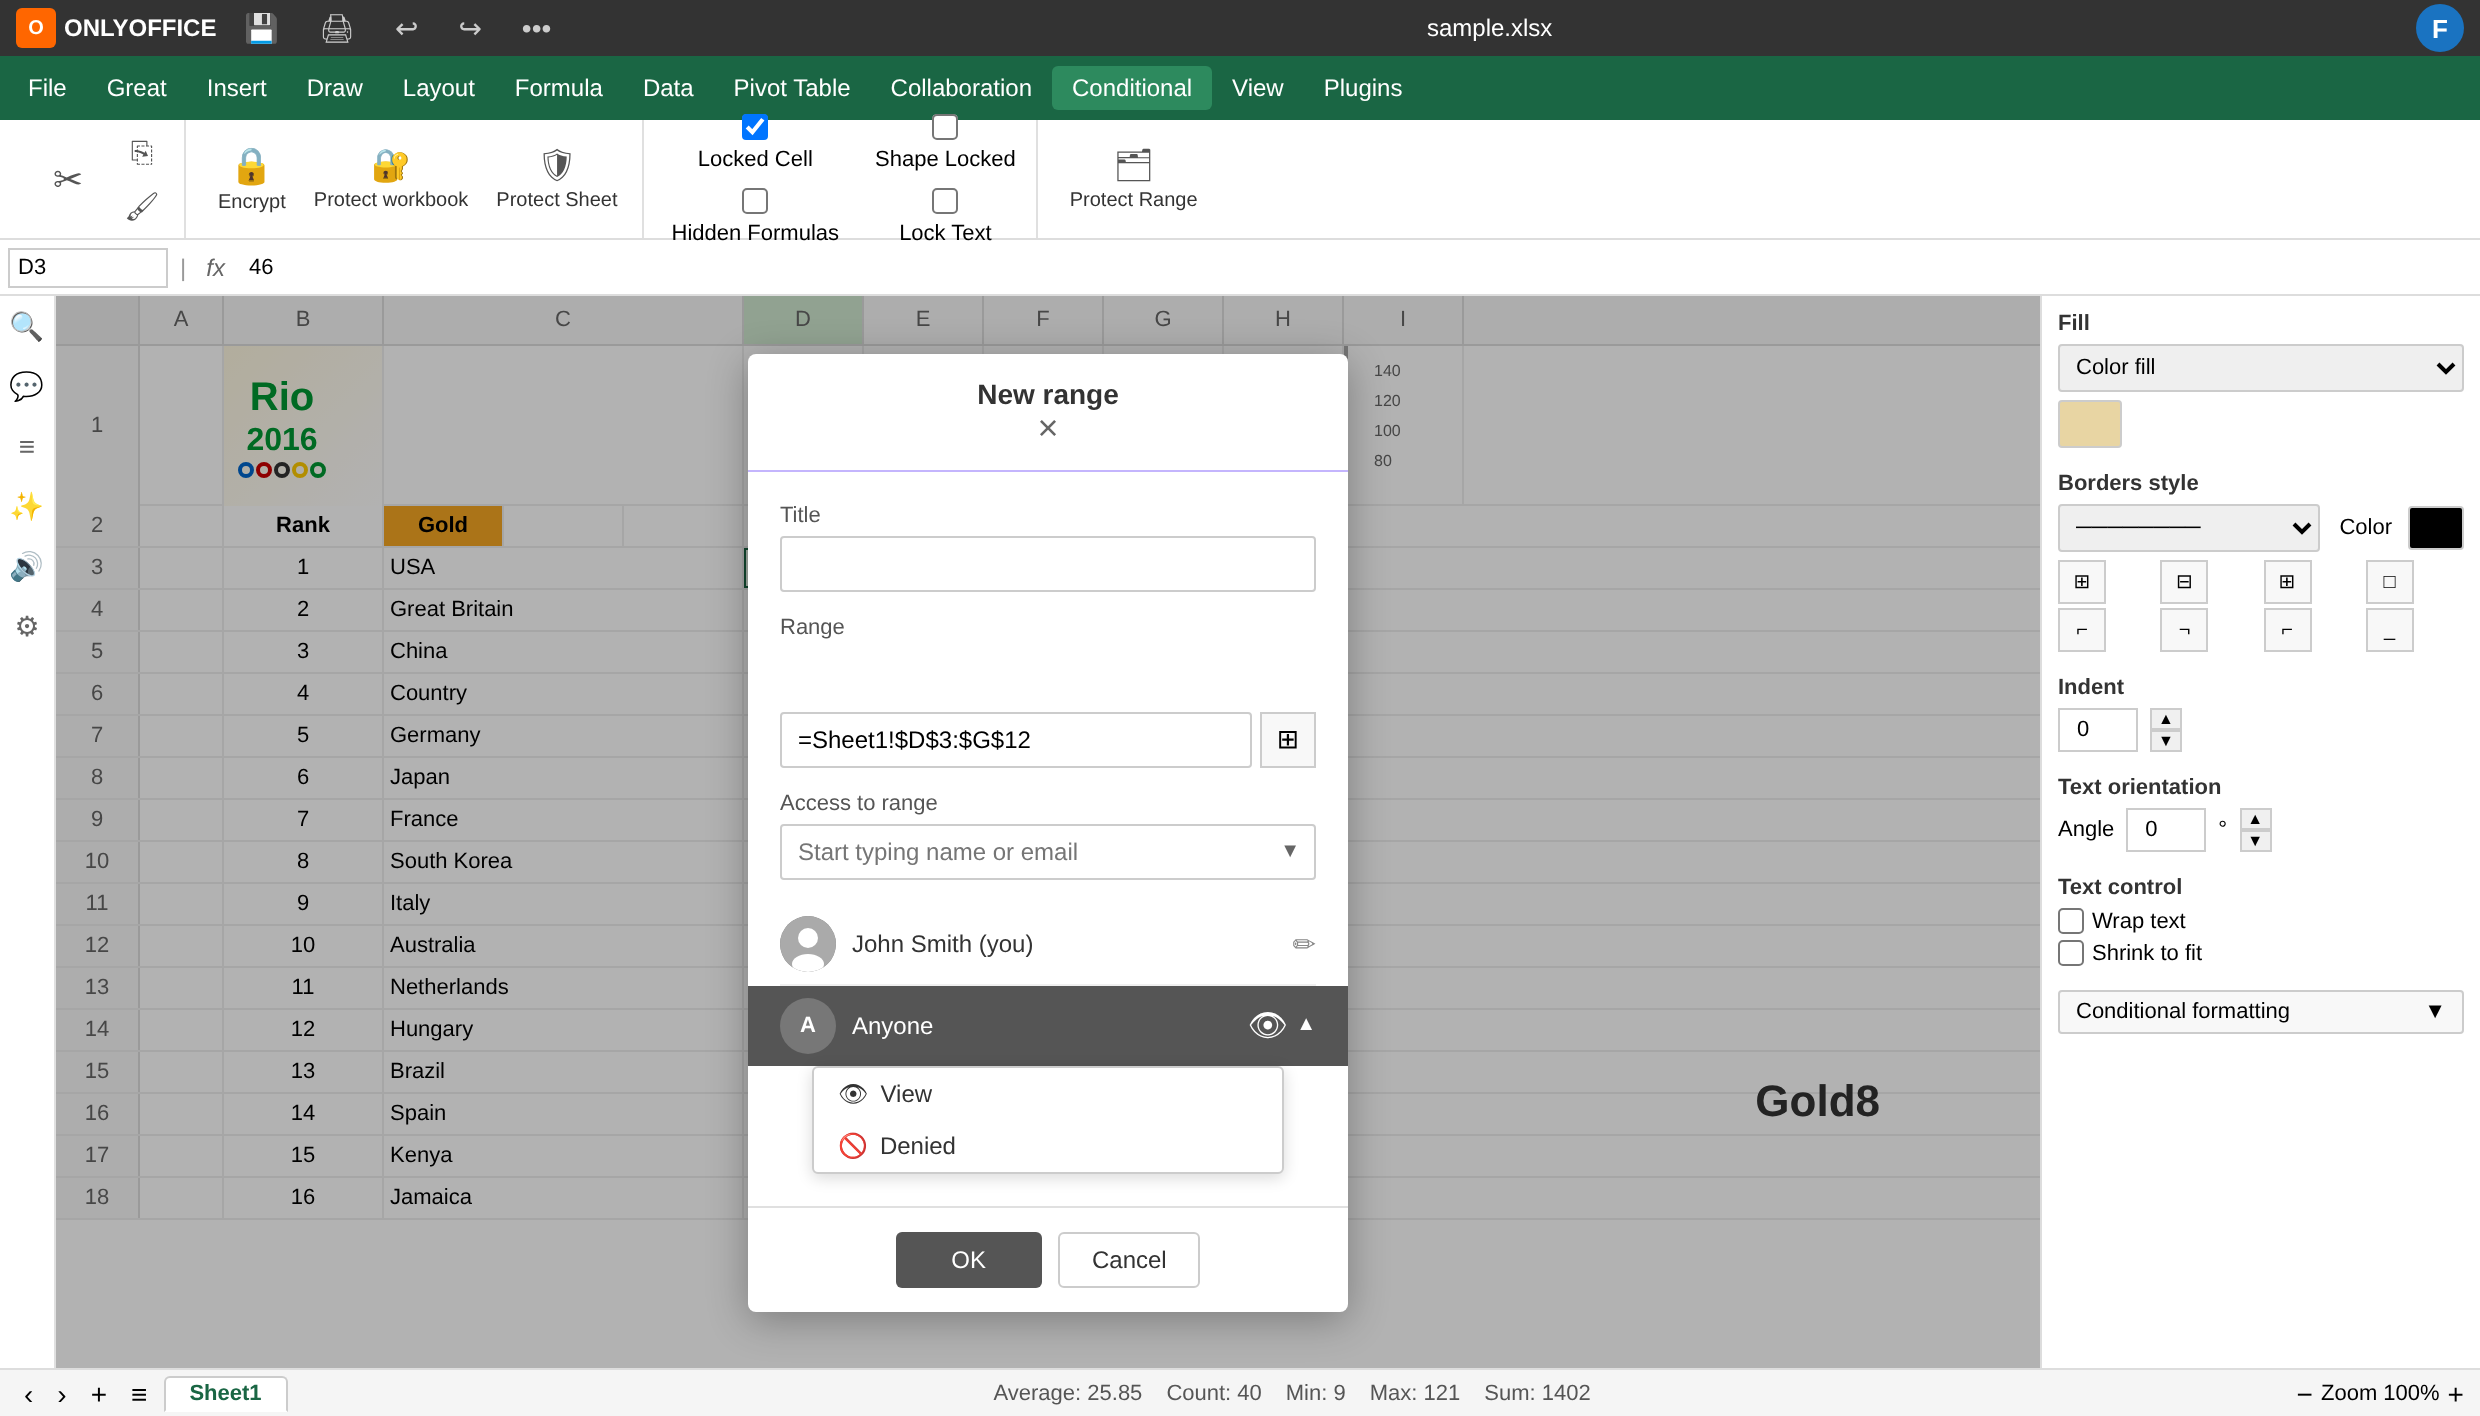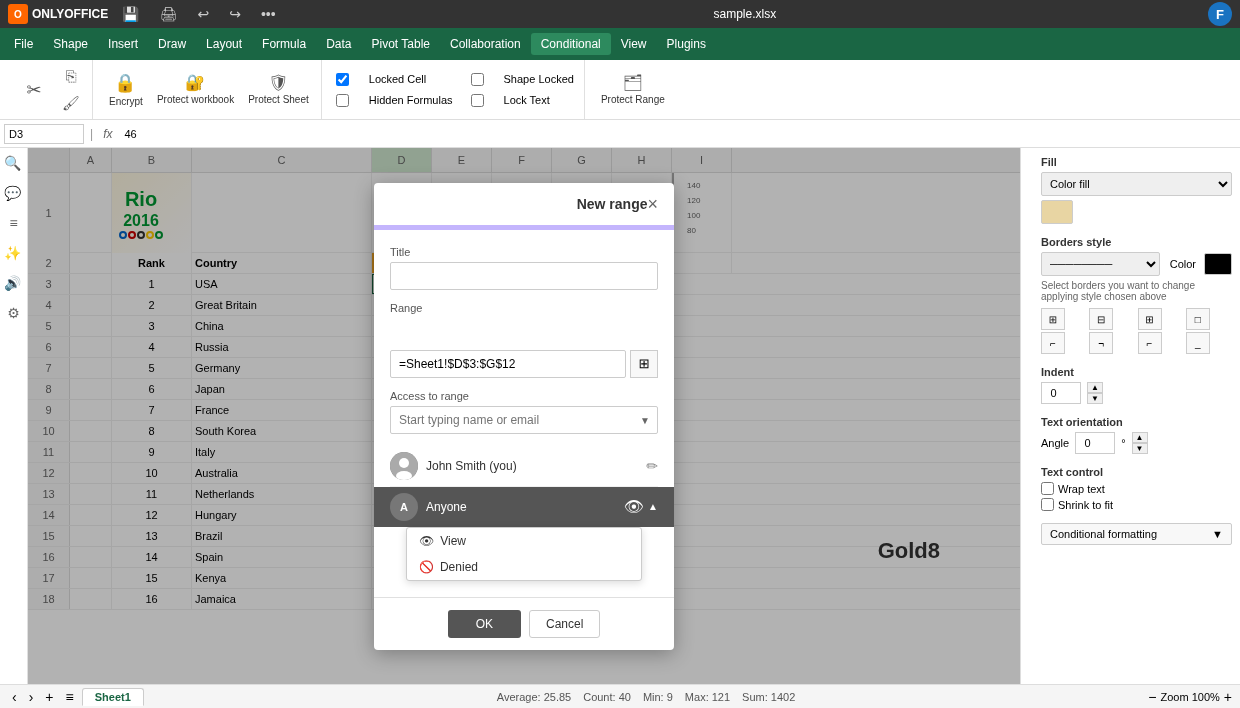--- a/index.html
+++ b/index.html
@@ -19,21 +19,21 @@
     .menu-item { color: #fff; padding: 4px 10px; cursor: pointer; font-size: 12px; border-radius: 3px; white-space: nowrap; }
     .menu-item.active { background: #2d8a5e; }
 
     
     .toolbar { background: #fff; border-bottom: 1px solid #ddd; height: 60px; display: flex; align-items: center; padding: 0 8px; gap: 4px; }
     .toolbar-group { display: flex; align-items: center; gap: 2px; padding: 0 6px; border-right: 1px solid #e0e0e0; height: 100%; }
     .toolbar-group:last-child { border-right: none; }
     .tb-btn { display: flex; flex-direction: column; align-items: center; justify-content: center; padding: 4px 6px; cursor: pointer; border-radius: 3px; min-width: 40px; color: #333; font-size: 10px; gap: 2px; }
     .tb-btn .icon { font-size: 18px; color: #555; }
     .tb-btn .label { text-align: center; line-height: 1.2; white-space: nowrap; }
-    .tb-checkbox { display: flex; align-items: center; gap: 20px; font-size: 11px; cursor: pointer; padding: 2px 4px; }
+    .tb-checkbox { display: flex; align-items: center; gap: 4px; font-size: 11px; cursor: pointer; padding: 2px 4px; flex-direction: column; }
     .tb-checkbox input { cursor: pointer; }
     .tb-checkbox-group { display: flex; flex-direction: column; gap: 4px; }
 
     
     .formula-bar { background: #fff; border-bottom: 1px solid #ddd; height: 28px; display: flex; align-items: center; gap: 4px; padding: 0 4px; }
     .cell-ref { width: 80px; border: 1px solid #ccc; height: 20px; padding: 0 4px; font-size: 11px; }
     .formula-sep { color: #999; padding: 0 2px; }
     .fx-icon { color: #666; font-size: 12px; padding: 0 4px; font-style: italic; }
     .formula-input { flex: 1; border: none; outline: none; font-size: 11px; padding: 0 4px; }
 
@@ -54,21 +54,21 @@
 
     
     .sheet-row { display: flex; border-bottom: 1px solid #eee; }
     .row-header { width: 42px; min-width: 42px; height: 20px; border-right: 1px solid #ddd; display: flex; align-items: center; justify-content: center; font-size: 11px; color: #666; background: #f8f8f8; }
     .cell { height: 20px; border-right: 1px solid #eee; font-size: 11px; padding: 0 3px; overflow: hidden; display: flex; align-items: center; white-space: nowrap; }
     .cell.header-cell { background: #f5a623; font-weight: bold; justify-content: center; }
     .cell.number { justify-content: center; }
 
     
     .right-panel { width: 220px; background: #fff; border-left: 1px solid #ddd; padding: 8px; overflow-y: auto; }
-    .panel-section { margin-bottom: 12px; margin-left: 12px; }
+    .panel-section { margin-bottom: 12px; }
     .panel-label { font-size: 11px; font-weight: 600; color: #333; margin-bottom: 4px; }
     .panel-select { width: 100%; height: 24px; border: 1px solid #ccc; font-size: 11px; padding: 0 4px; border-radius: 2px; }
     .color-swatch { width: 32px; height: 24px; border: 1px solid #ccc; border-radius: 2px; background: #e8d5a3; cursor: pointer; }
     .panel-row { display: flex; align-items: center; gap: 6px; margin-bottom: 4px; }
     .border-grid { display: grid; grid-template-columns: repeat(4, 1fr); gap: 2px; margin-bottom: 2px; }
     .border-btn { width: 24px; height: 22px; border: 1px solid #ccc; background: #f8f8f8; cursor: pointer; display: flex; align-items: center; justify-content: center; font-size: 10px; }
     .panel-number { width: 40px; border: 1px solid #ccc; height: 22px; text-align: center; font-size: 11px; }
     .panel-stepper { display: flex; flex-direction: column; }
     .stepper-btn { width: 16px; height: 11px; border: 1px solid #ccc; background: #f0f0f0; cursor: pointer; font-size: 8px; display: flex; align-items: center; justify-content: center; }
     .panel-checkbox { display: flex; align-items: center; gap: 4px; font-size: 11px; margin-bottom: 3px; cursor: pointer; }
@@ -78,21 +78,21 @@
     .bottom-bar { height: 24px; background: #f5f5f5; border-top: 1px solid #ddd; display: flex; align-items: center; padding: 0 8px; justify-content: space-between; }
     .sheet-tabs { display: flex; align-items: center; gap: 4px; }
     .sheet-tab { padding: 2px 12px; border: 1px solid #ccc; background: #fff; border-bottom: none; font-size: 11px; cursor: pointer; border-radius: 3px 3px 0 0; }
     .sheet-tab.active { background: #fff; border-bottom: 1px solid #fff; color: #1a6644; font-weight: 600; }
     .bottom-stats { font-size: 11px; color: #555; display: flex; gap: 12px; }
     .zoom-ctrl { display: flex; align-items: center; gap: 4px; font-size: 11px; }
 
     
     .modal-overlay { position: absolute; top: 0; left: 0; right: 0; bottom: 0; background: rgba(0,0,0,0.3); display: flex; align-items: center; justify-content: center; z-index: 100; }
     .modal { background: #fff; border-radius: 4px; box-shadow: 0 4px 20px rgba(0,0,0,0.3); width: 300px; }
-    .modal-header { padding: 12px 16px; display: flex; justify-content: flex-end; align-items: center; border-bottom: 5px solid #c4b5fd; }
+    .modal-header { padding: 12px 16px; display: flex; justify-content: flex-start; align-items: center; border-bottom: 1px solid #c4b5fd; flex-direction: column; }
     .modal-title { font-size: 14px; font-weight: 600; color: #333; }
     .modal-close { background: none; border: none; cursor: pointer; color: #666; font-size: 18px; line-height: 1; }
     .modal-body { padding: 16px; }
     .modal-field { margin-bottom: 12px; }
     .modal-field-label { font-size: 11px; color: #555; margin-bottom: 4px; }
     .modal-input { width: 100%; height: 28px; border: 1px solid #ccc; border-radius: 2px; padding: 0 8px; font-size: 12px; }
     .modal-range-row { display: flex; align-items: flex-start; gap: 4px; margin-top: 36px; }
     .modal-range-input { flex: 1; height: 28px; border: 1px solid #ccc; border-radius: 2px; padding: 0 8px; font-size: 12px; }
     .range-picker-btn { width: 28px; height: 28px; border: 1px solid #ccc; background: #f8f8f8; cursor: pointer; display: flex; align-items: center; justify-content: center; }
     .access-select-wrap { position: relative; }
@@ -124,21 +124,21 @@
     <button class="title-btn" title="Undo">↩</button>
     <button class="title-btn" title="Redo">↪</button>
     <button class="title-btn">•••</button>
   </div>
   <div class="title-bar-center">sample.xlsx</div>
   <div class="title-bar-right">F</div>
 </div>
 
 <div class="menu-bar">
   <div class="menu-item">File</div>
-  <div class="menu-item">Shape</div>
+  <div class="menu-item">Great</div>
   <div class="menu-item">Insert</div>
   <div class="menu-item">Draw</div>
   <div class="menu-item">Layout</div>
   <div class="menu-item">Formula</div>
   <div class="menu-item">Data</div>
   <div class="menu-item">Pivot Table</div>
   <div class="menu-item">Collaboration</div>
   <div class="menu-item active" style="background:#2d8a5e;">Conditional</div>
   <div class="menu-item">View</div>
   <div class="menu-item">Plugins</div>
@@ -271,21 +271,20 @@
             <text x="10" y="60" font-size="8" fill="#666">80</text>
           </svg>
         </div>
       </div>
     </div>
 
     <div class="sheet-row">
       <div class="row-header">2</div>
       <div class="cell" style="width:42px;"></div>
       <div class="cell number" style="width:80px; font-weight:bold;">Rank</div>
-      <div class="cell" style="width:180px; font-weight:bold;">Country</div>
       <div class="cell header-cell" style="width:60px;">Gold</div>
       <div class="cell" style="width:60px;"></div>
       <div class="cell" style="width:60px;"></div>
       <div class="cell" style="width:60px;"></div>
       <div class="cell" style="width:60px;"></div>
       <div class="cell" style="width:60px;"></div>
     </div>
 
     <div class="sheet-row">
       <div class="row-header">3</div>
@@ -316,21 +315,21 @@
       <div class="cell" style="width:180px;">China</div>
       <div class="cell number" style="width:60px;">26</div>
       <div class="cell" style="width:60px;"></div>
       <div class="cell" style="width:60px;"></div>
       <div class="cell" style="width:60px;"></div>
     </div>
     <div class="sheet-row">
       <div class="row-header">6</div>
       <div class="cell" style="width:42px;"></div>
       <div class="cell number" style="width:80px;">4</div>
-      <div class="cell" style="width:180px;">Russia</div>
+      <div class="cell" style="width:180px;">Country</div>
       <div class="cell number" style="width:60px;">19</div>
     </div>
     <div class="sheet-row">
       <div class="row-header">7</div>
       <div class="cell" style="width:42px;"></div>
       <div class="cell number" style="width:80px;">5</div>
       <div class="cell" style="width:180px;">Germany</div>
       <div class="cell number" style="width:60px;">17</div>
     </div>
     <div class="sheet-row">
@@ -516,21 +515,20 @@
 
     <div class="panel-section">
       <div class="panel-label">Borders style</div>
       <div class="panel-row">
         <select class="panel-select" style="flex:1;">
           <option>────────</option>
         </select>
         <span style="font-size:11px; margin-left:4px;">Color</span>
         <div style="width:28px; height:22px; border:1px solid #ccc; background:#000; margin-left:2px; border-radius:2px;"></div>
       </div>
-      <div style="font-size:10px; color:#666; margin-bottom:6px;">Select borders you want to change applying style chosen above</div>
       <div class="border-grid">
         <button class="border-btn">⊞</button>
         <button class="border-btn">⊟</button>
         <button class="border-btn">⊞</button>
         <button class="border-btn">□</button>
       </div>
       <div class="border-grid">
         <button class="border-btn">⌐</button>
         <button class="border-btn">¬</button>
         <button class="border-btn">⌐</button>

